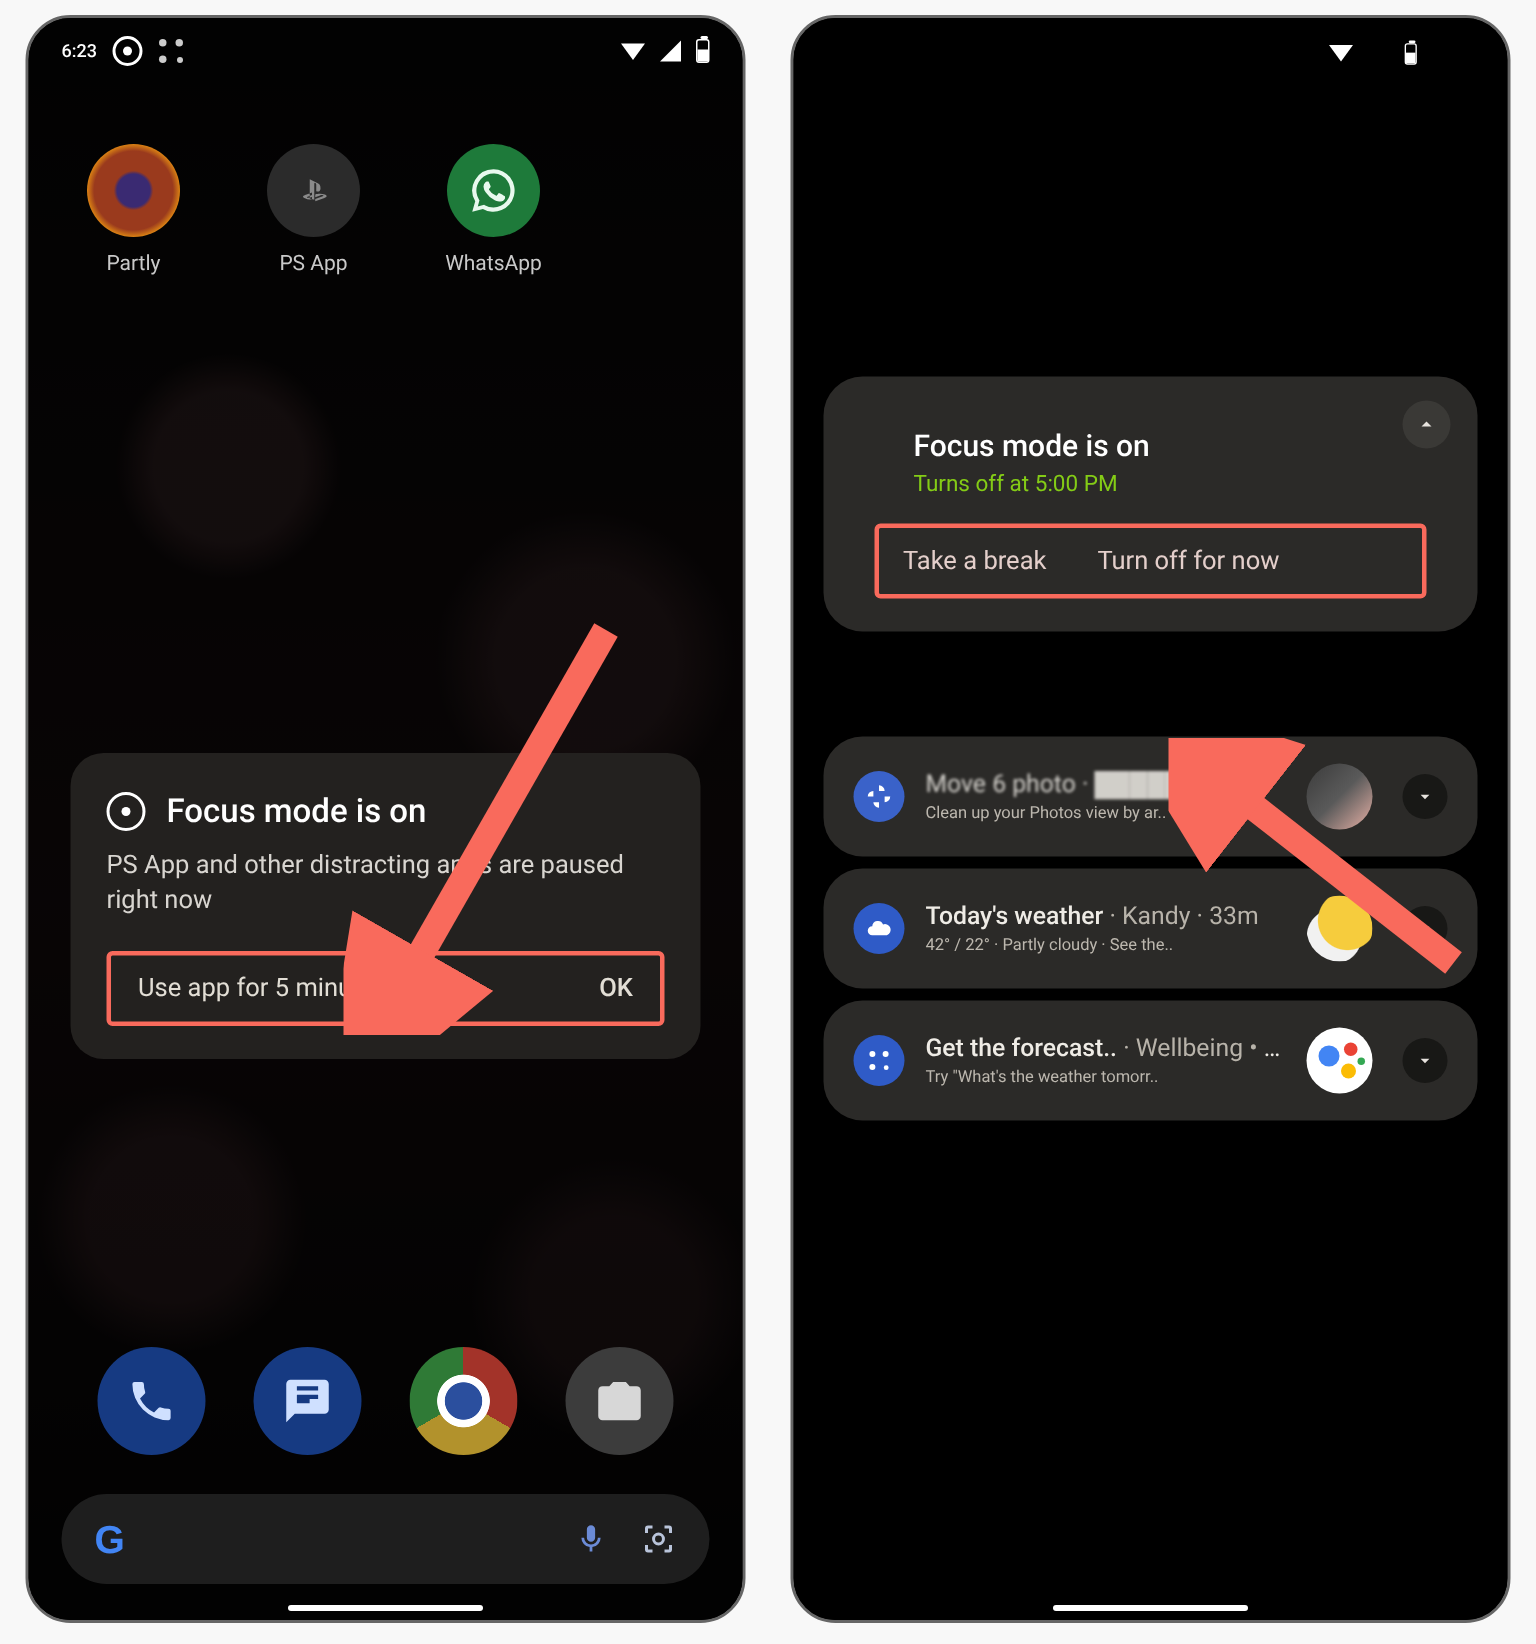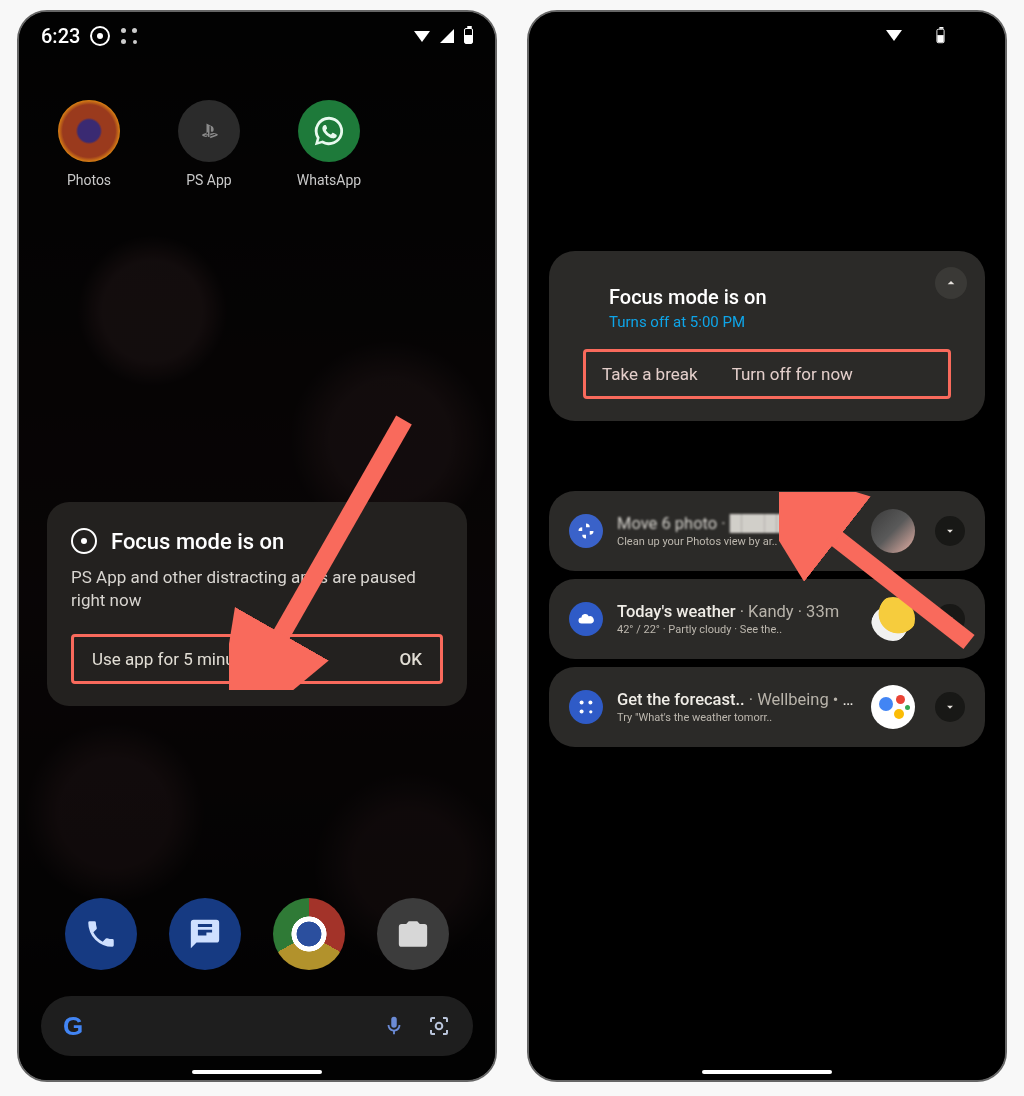--- a/index.html
+++ b/index.html
@@ -30,21 +30,21 @@
       radial-gradient(circle at 28% 28%, rgba(235,155,160,.28) 0 50px, transparent 75px),
       radial-gradient(circle at 78% 40%, rgba(225,148,155,.25) 0 60px, transparent 100px),
       radial-gradient(circle at 20% 75%, rgba(215,138,146,.25) 0 55px, transparent 90px),
       radial-gradient(circle at 82% 80%, rgba(205,128,140,.22) 0 55px, transparent 95px),
       linear-gradient(#0a0a0a, #26181a 55%, #080808);
     filter: brightness(.45);
   }
   .left-overlay { position:absolute; inset:0; background: rgba(0,0,0,.48); }
   .status-bar {
     display:flex; justify-content:space-between; align-items:center;
-    padding: 12px 22px 4px 22px; font-size: 20px; font-weight:500;
+    padding: 12px 22px 4px 22px; font-size: 12px; font-weight:500;
     position:relative; z-index:3;
   }
   .status-left, .status-right { display:flex; align-items:center; gap:10px; }
   .tri { width:0;height:0;border-left:8px solid transparent;border-right:8px solid transparent;border-bottom:11px solid #fff; display:inline-block;}
   .sigtri { width:0;height:0;border-left:14px solid transparent;border-bottom:14px solid #fff; display:inline-block;}
   .batt { width:9px;height:16px;border:1.5px solid #fff;border-radius:2px;position:relative;display:inline-block;}
   .batt:before{content:"";position:absolute;top:-3px;left:2px;width:5px;height:2px;background:#fff;border-radius:1px;}
   .batt:after{content:"";position:absolute;bottom:0;left:0;width:100%;height:55%;background:#fff;}
   .wellbeing-icon { width:20px;height:20px;border:2.2px solid #fff;border-radius:50%;display:flex;align-items:center;justify-content:center;}
   .wellbeing-icon:after{content:"";width:6px;height:6px;background:#fff;border-radius:50%;}
@@ -100,21 +100,21 @@
   .chev{margin-left:auto;font-size:18px;}
   .shade-card{
     margin:26px 20px 0 20px;background:#2b2a28;border-radius:26px;padding:20px 22px 22px 22px;position:relative;
   }
   .sc-head{display:flex;align-items:center;gap:14px;color:#cfcbc2;font-size:15px;}
   .sc-head .av{width:24px;height:24px;border-radius:50%;background:#f2ede6;display:flex;align-items:center;justify-content:center;}
   .sc-head .av .wellbeing-icon{width:14px;height:14px;border-width:1.6px;border-color:#7b4a44;}
   .sc-head .av .wellbeing-icon:after{width:4px;height:4px;background:#7b4a44;}
   .sc-caret{position:absolute;top:16px;right:18px;width:32px;height:32px;border-radius:50%;background:#3a3936;display:flex;align-items:center;justify-content:center;}
   .sc-title{font-size:20px;font-weight:500;margin:14px 0 4px 38px;}
-  .sc-sub{font-size:15px;color:#0ea5e9;margin-left:38px;margin-bottom:18px;}
+  .sc-sub{font-size:15px;color:#84cc16;margin-left:38px;margin-bottom:18px;}
   .sc-actions{
     display:flex;gap:34px;margin:0 12px;border:3px solid #f96a5c;border-radius:4px;
     padding:12px 16px;font-size:17px;color:#e4cfcb;
   }
   .silent-row{display:flex;justify-content:space-between;align-items:center;padding:26px 30px 12px 30px;color:#dfdbd4;font-size:16px;}
   .noti{margin:8px 20px 0 20px;background:#2b2a28;border-radius:26px;padding:18px 20px;display:flex;align-items:center;gap:14px;position:relative;}
   .n-ico{width:34px;height:34px;border-radius:50%;flex-shrink:0;display:flex;align-items:center;justify-content:center;font-size:17px;}
   .n-body{flex:1;min-width:0;}
   .n-title{font-size:16.5px;color:#efece6;white-space:nowrap;overflow:hidden;text-overflow:ellipsis;}
   .n-sub{font-size:11px;color:#bcb7ae;white-space:nowrap;overflow:hidden;text-overflow:ellipsis;margin-top:2px;}
@@ -146,21 +146,21 @@
     <div class="status-right">
       <span class="tri" style="transform:rotate(180deg)"></span>
       <span class="sigtri"></span>
       <span class="batt"></span>
     </div>
   </div>
 
   <div class="app-row">
     <div class="app">
       <div class="ico firefox"></div>
-      <div class="lbl">Photos</div>
+      <div class="lbl">Partly</div>
     </div>
     <div class="app">
       <div class="ico psapp">
         <svg class="bt-icon" viewBox="0 0 24 24" width="32" height="32">
             <path fill="#8a8a8a" d="M9 3v15.3l3.6 1.1V6.7c0-.6.3-1 .8-.8.6.2.8.8.8 1.5v5.1c1.9.9 3.4 0 3.4-2.4 0-2.5-.9-3.6-3.4-4.5L9 3zm4.4 15.7l6-2.1c.7-.2.8-.6.2-.8-.6-.2-1.6-.2-2.3.1l-3.9 1.4v-2.1l.2-.1s1.1-.4 2.6-.5c1.5-.2 3.4.1 4.8.6 1.6.5 1.8 1.3 1.3 1.8-.4.5-1.5.9-1.5.9l-7.4 2.7v-1.9zM5.2 18.2c-1.7-.5-1.9-1.4-1.2-2 .7-.5 1.9-.9 1.9-.9l4.9-1.7v2l-3.5 1.3c-.7.2-.8.6-.2.8.6.2 1.6.2 2.3-.1l1.4-.5v1.8c-.1 0-.2 0-.3.1-1.8.3-3.6.2-5.3-.8z"></path>
           </svg>
       </div>
       <div class="lbl">PS App</div>
     </div>
     <div class="app">

